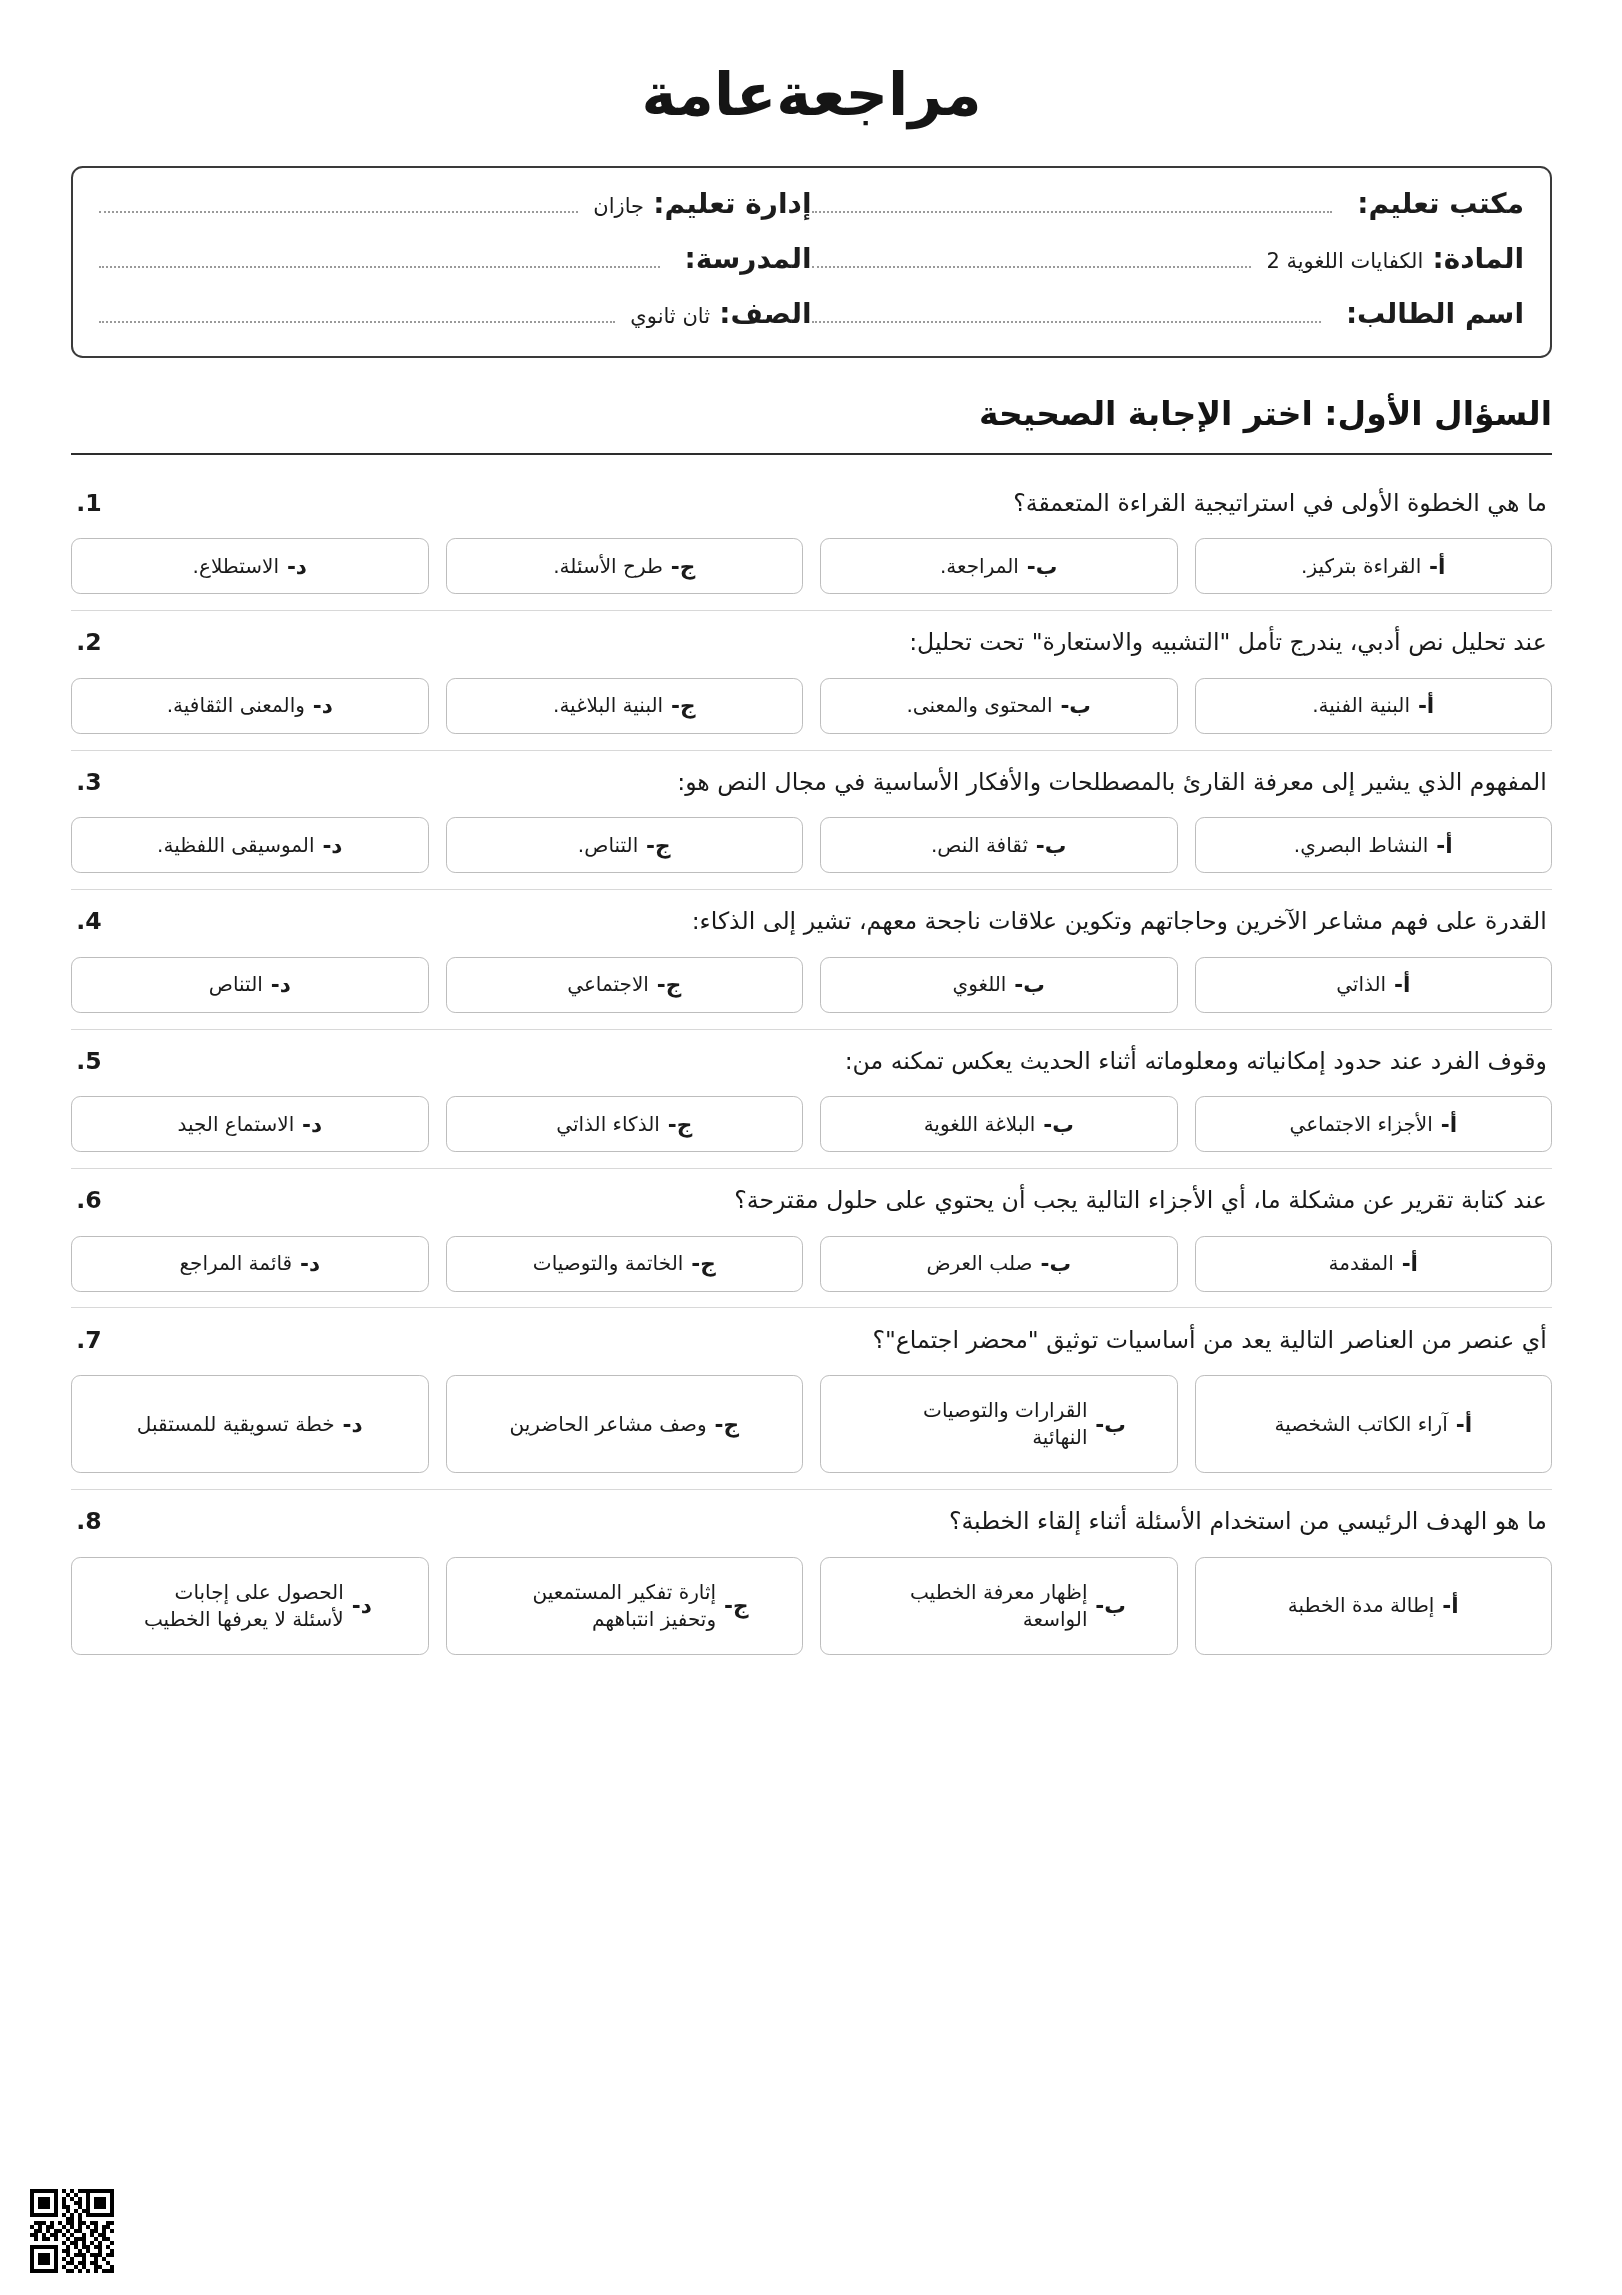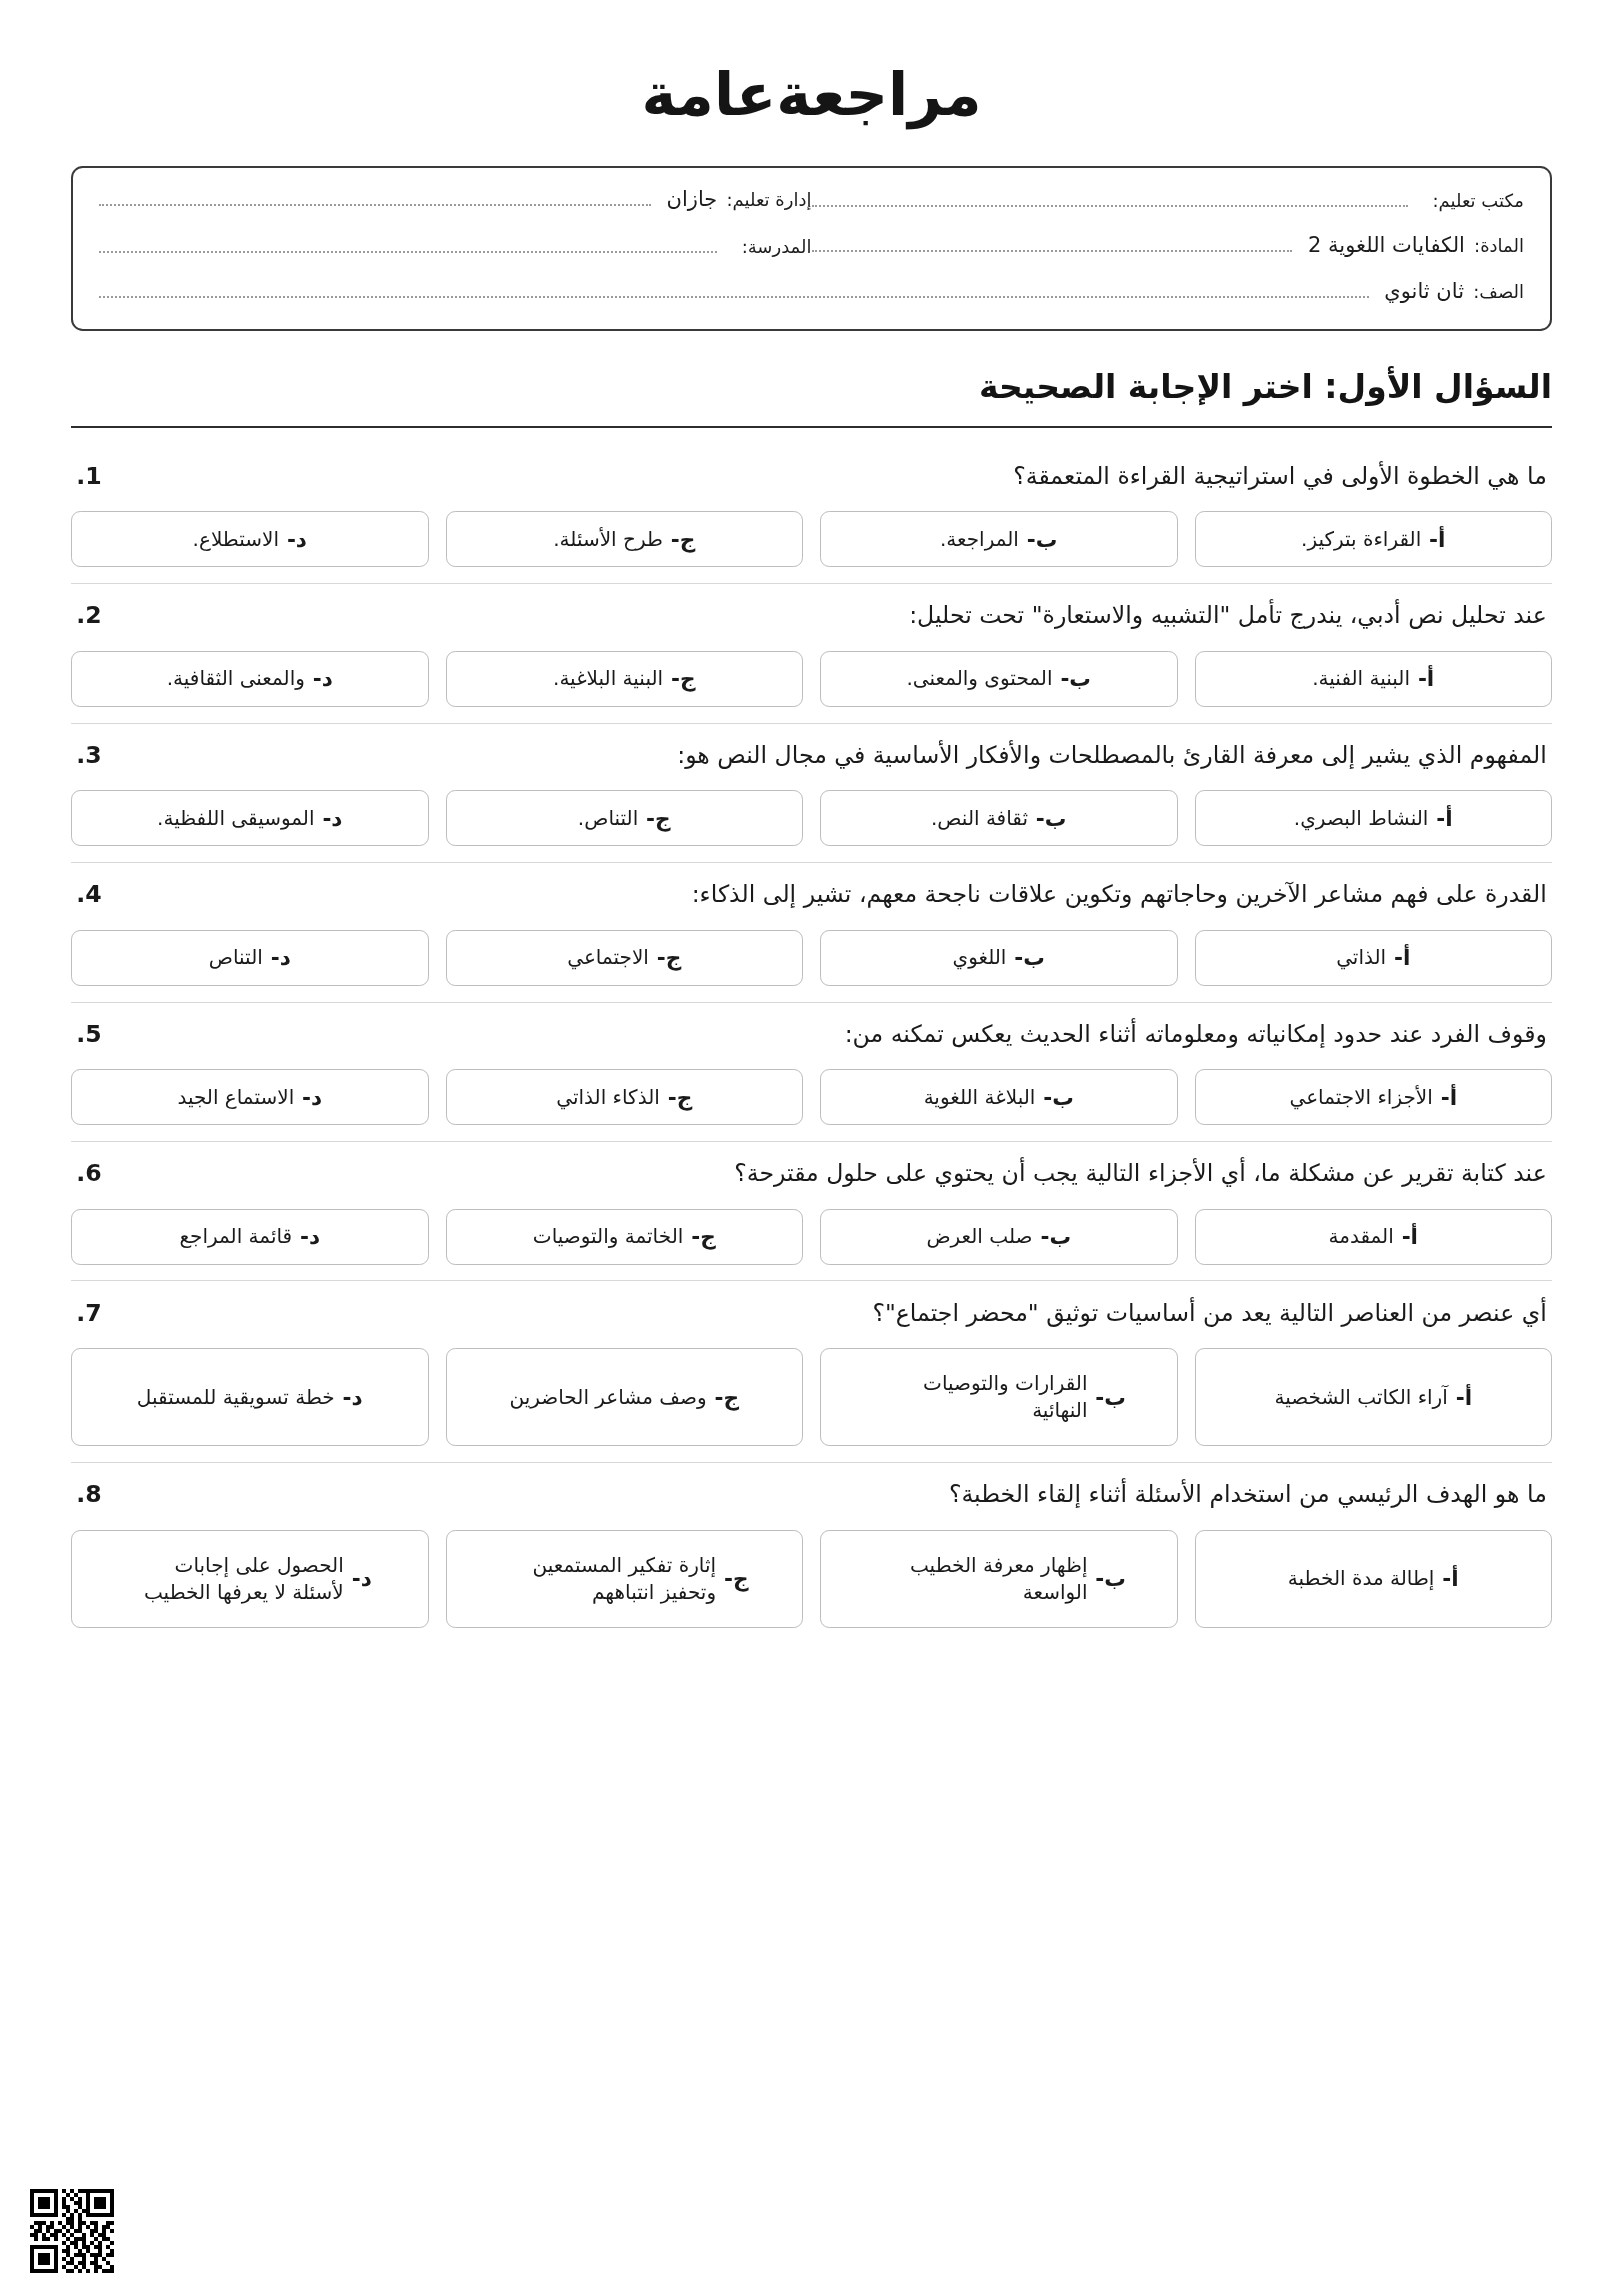--- a/index.html
+++ b/index.html
@@ -51,22 +51,22 @@
   .info-row:last-child { margin-bottom: 3.9px; }
   .info-cell {
     flex: 1 1 50%;
     display: flex;
     flex-direction: row;
     align-items: baseline;
     gap: 9.2px;
     min-width: 0;
   }
   .info-label {
-    font-size: 18px;
-    font-weight: normal;
+    font-size: 28px;
+    font-weight: bold;
     white-space: nowrap;
     color: #1c1c1c;
   }
   .info-value {
     font-size: 21px;
     white-space: nowrap;
     color: #1c1c1c;
     padding-left: 6.5px;
   }
   .dots {
@@ -205,20 +205,25 @@
         <span class="dots"></span>
       </div>
       <div class="info-cell">
         <span class="info-label">المدرسة:</span>
         <span class="info-value"></span>
         <span class="dots"></span>
       </div>
     </div>
 
     <div class="info-row">
+      <div class="info-cell">
+        <span class="info-label">اسم الطالب:</span>
+        <span class="info-value"></span>
+        <span class="dots"></span>
+      </div>
       <div class="info-cell">
         <span class="info-label">الصف:</span>
         <span class="info-value">ثان ثانوي</span>
         <span class="dots"></span>
       </div>
     </div>
 
   </div>
 
   <div class="section-heading-wrap">

